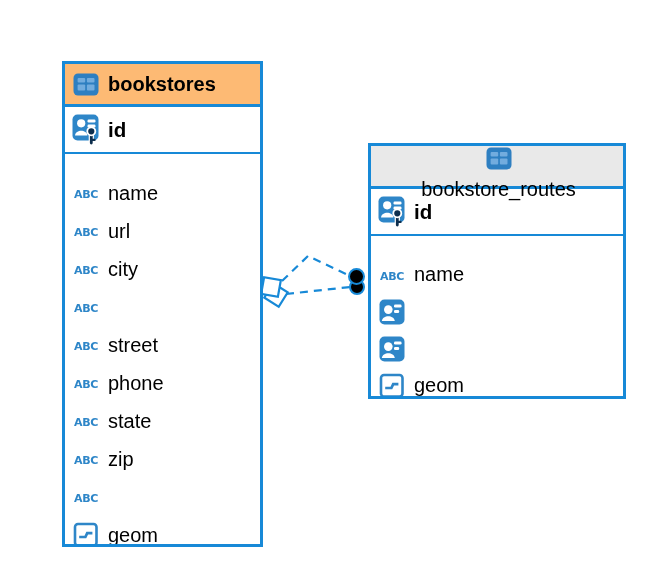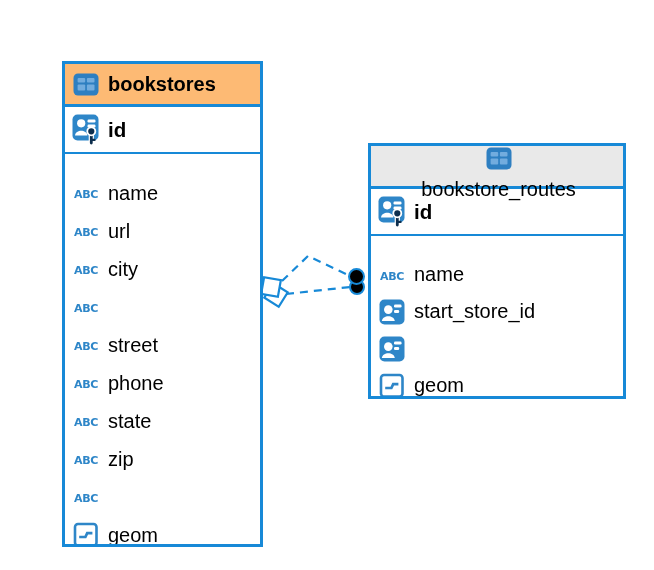--- a/index.html
+++ b/index.html
@@ -219,21 +219,20 @@
         <div class="erd-row">
           <span class="cell-icon">
             <svg width="26" height="26" viewBox="0 0 26 26">
     <rect x="0.5" y="0.5" width="25" height="25" rx="5" fill="#2E86C8"></rect>
     <rect x="15" y="5.6" width="7.6" height="3" rx="1.3" fill="#fff"></rect>
     <rect x="15" y="11" width="5.2" height="3" rx="1.3" fill="#fff"></rect>
     <circle cx="9.3" cy="10.6" r="4.3" fill="#fff"></circle>
     <path d="M2.8 22 C3.6 15.6 15 15.6 15.8 22 Z" fill="#fff"></path>
   </svg>
           </span>
-          <span class="cell-label">start_store_id</span>
         </div>
         <div class="erd-row">
           <span class="cell-icon">
             <svg width="26" height="26" viewBox="0 0 26 26">
     <rect x="0.5" y="0.5" width="25" height="25" rx="5" fill="#2E86C8"></rect>
     <rect x="15" y="5.6" width="7.6" height="3" rx="1.3" fill="#fff"></rect>
     <rect x="15" y="11" width="5.2" height="3" rx="1.3" fill="#fff"></rect>
     <circle cx="9.3" cy="10.6" r="4.3" fill="#fff"></circle>
     <path d="M2.8 22 C3.6 15.6 15 15.6 15.8 22 Z" fill="#fff"></path>
   </svg>

